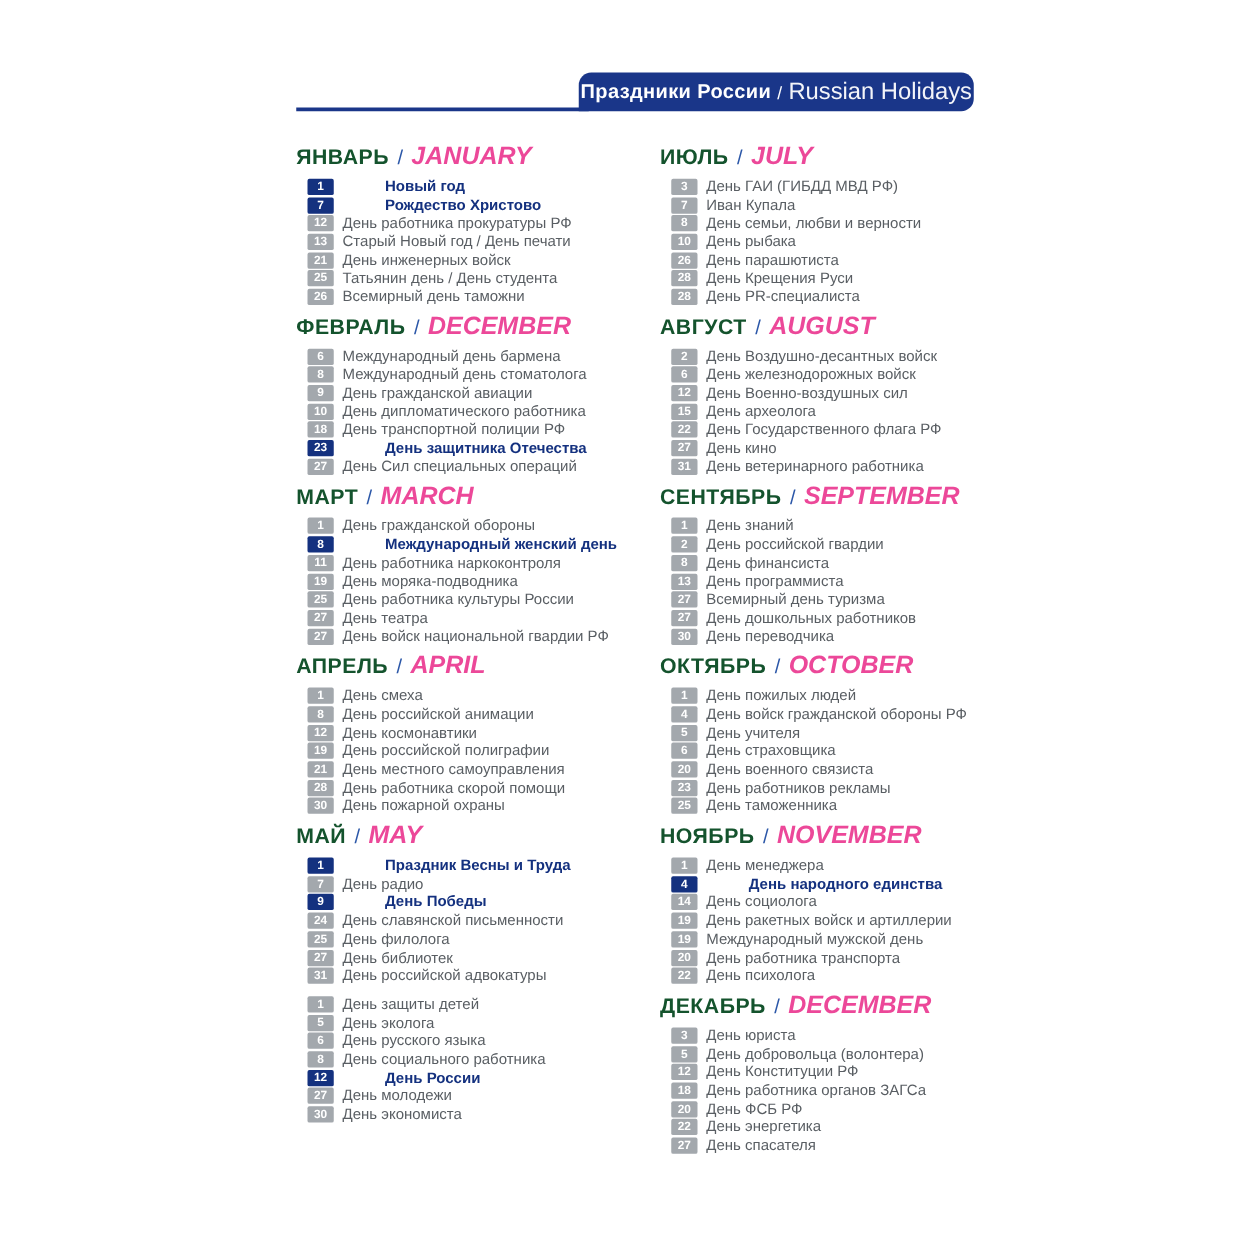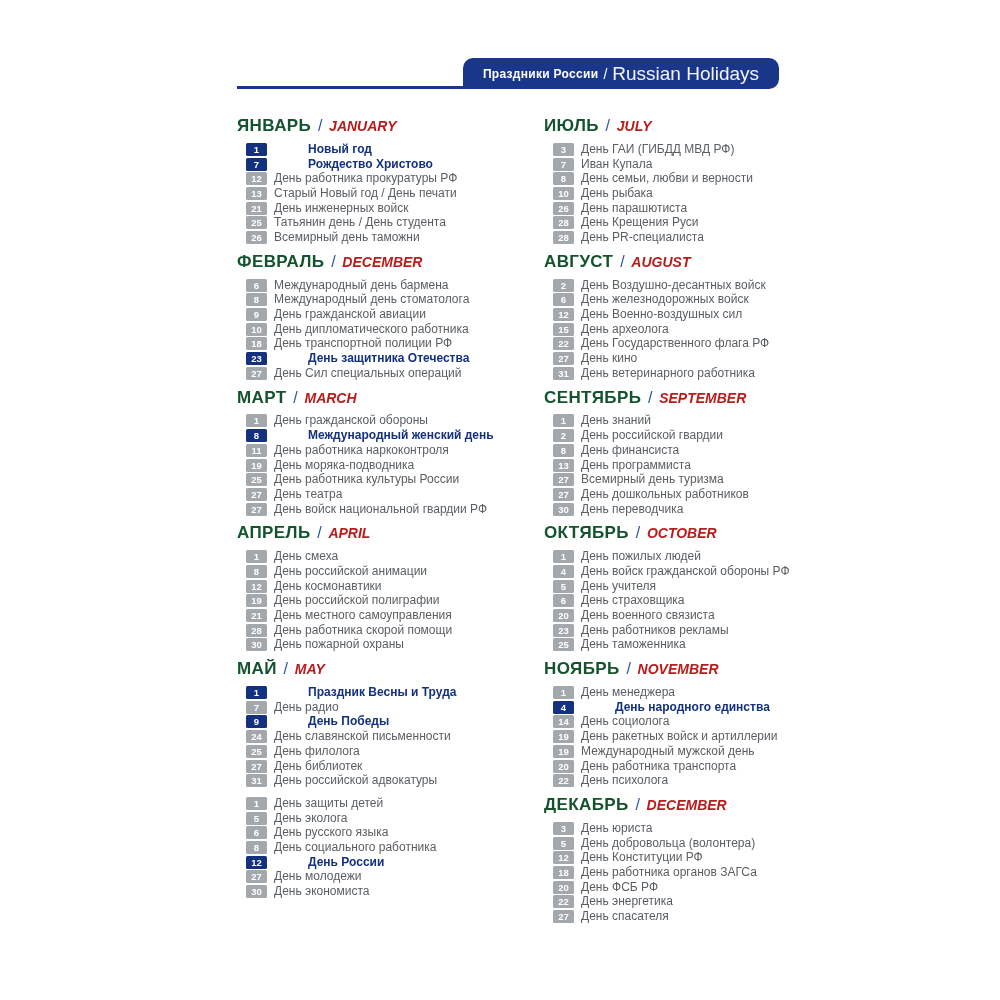--- a/index.html
+++ b/index.html
@@ -12,37 +12,37 @@
     width: 234px; height: 3px; background: #1a3689;
   }
   .header-box {
     position: absolute; left: 463px; top: 58px;
     width: 316px; height: 31px;
     background: #1a3689;
     border-radius: 10px 10px 10px 0;
     display: flex; align-items: center; justify-content: center;
     white-space: nowrap;
   }
-  .header-title-ru { color: #ffffff; font-weight: bold; font-size: 12px; letter-spacing: 0.3px; }
+  .header-title-ru { color: #ffffff; font-weight: bold; font-size: 16px; letter-spacing: 0.3px; }
   .header-sep { color: #ffffff; font-size: 14px; margin: 0 5px; font-weight: 400; }
   .header-title-en { color: rgba(255,255,255,0.95); font-size: 19px; font-weight: 500; }
 
   
   .col { position: absolute; top: 117px; }
   .col-left  { left: 237px; width: 262px; }
-  .col-right { left: 544px; width: 268px; }
+  .col-right { left: 528px; width: 268px; }
 
   .month-section { margin-bottom: 8px; }
   .month-header {
     font-size: 17px; line-height: 17px; margin-bottom: 7px;
     white-space: nowrap;
   }
   .month-ru { color: #14532d; font-weight: bold; letter-spacing: 0.4px; }
   .month-sep { color: #2b57a8; font-weight: 400; font-size: 16px; margin: 0 2px; }
-  .month-en { color: #b91c1c; font-weight: bold; font-style: italic; font-size: 14px; }
+  .month-en { color: #ec4899; font-weight: bold; font-style: italic; font-size: 20px; }
 
   .entries { display: block; }
   .entry { display: flex; align-items: center; height: 14.7px; margin-left: 9px; }
   .day-badge {
     flex: none; width: 21px; height: 13px;
     background: #a3a8ad; color: #ffffff;
     font-size: 9.5px; font-weight: bold;
     display: flex; align-items: center; justify-content: center;
     border-radius: 1.5px;
   }

